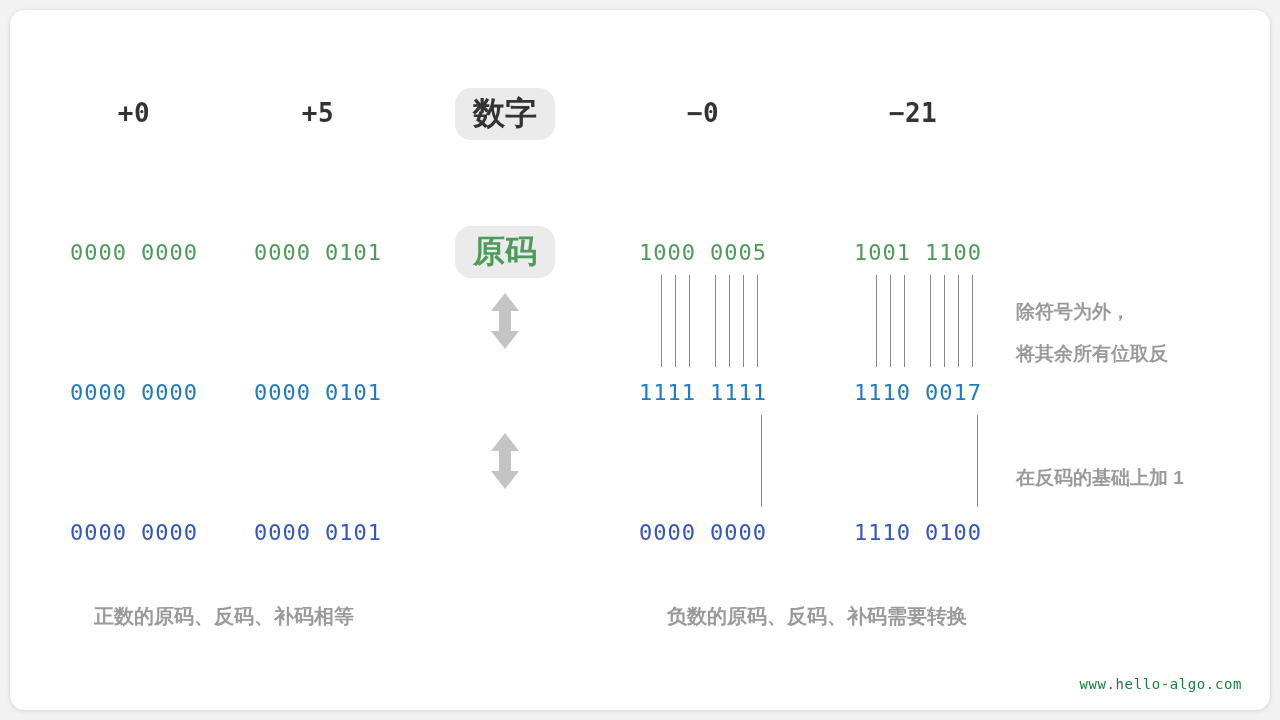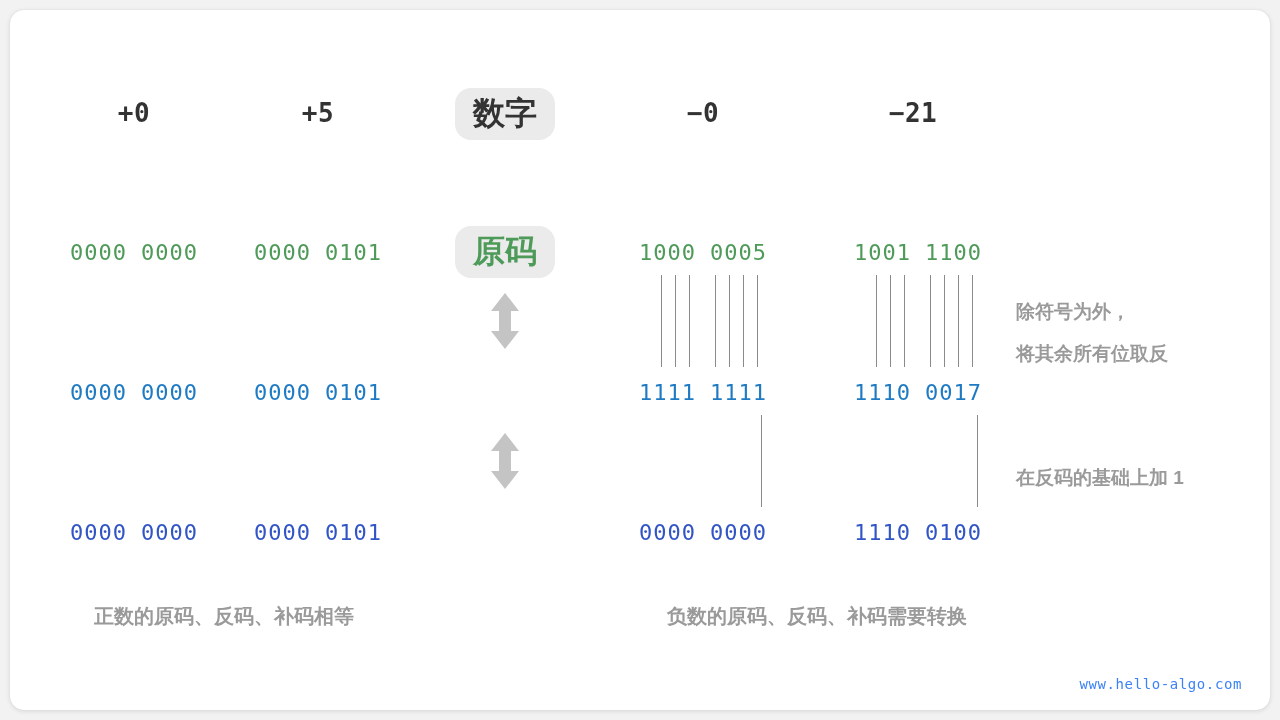--- a/index.html
+++ b/index.html
@@ -97,21 +97,21 @@
     white-space: nowrap;
   }
 
   
   .watermark {
     position: absolute;
     right: 28px;
     bottom: 18px;
     font-family: "DejaVu Sans Mono", "Liberation Mono", monospace;
     font-size: 14px;
-    color: #3b82f6;
+    color: #15803d;
     letter-spacing: 0.6px;
   }
 
   
   .vline {
     position: absolute;
     width: 1px;
     background: #8a8a8a;
   }
 

